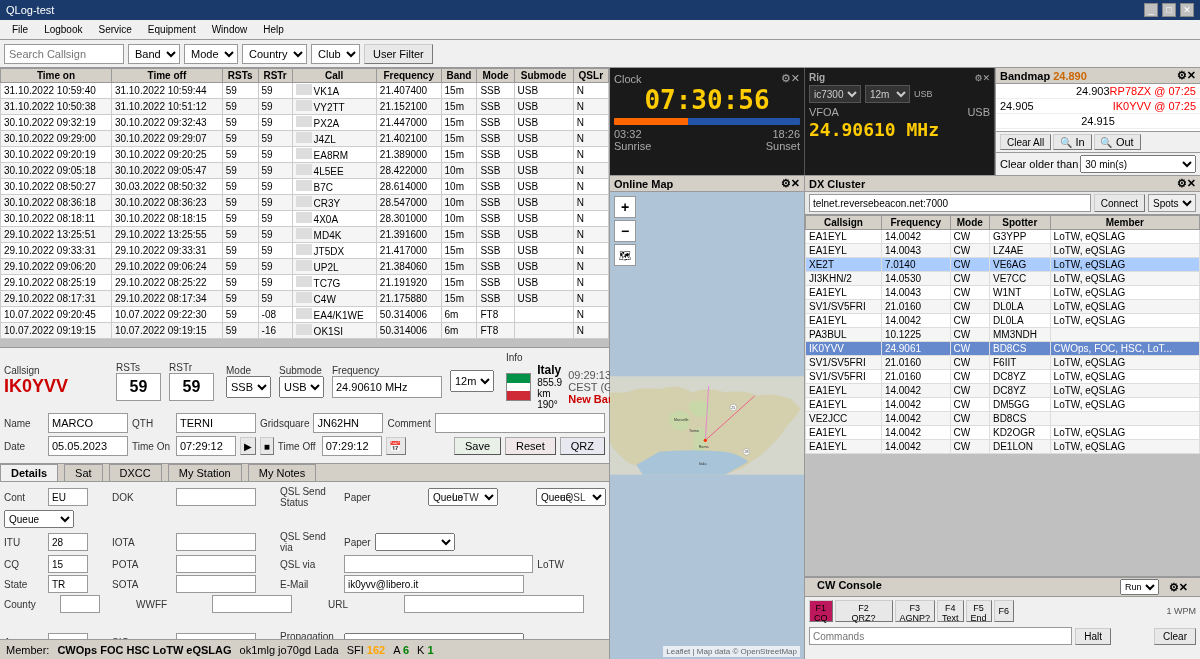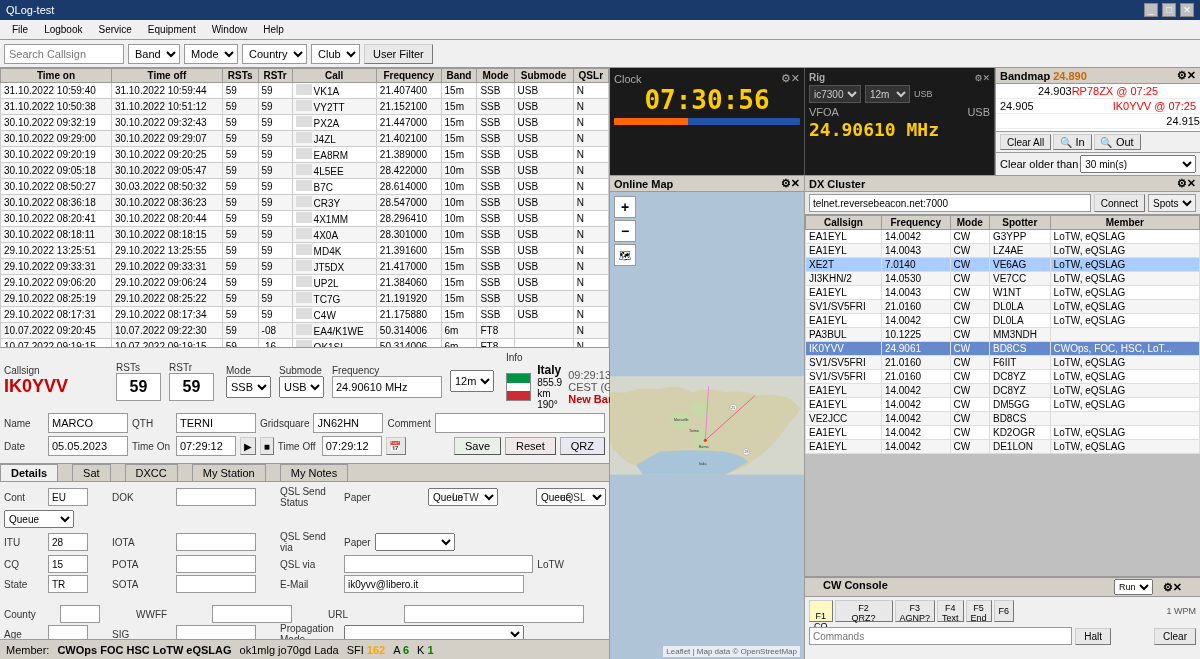--- a/index.html
+++ b/index.html
@@ -37,21 +37,21 @@
     
     .qso-entry { padding: 4px; background: #f0f0f0; border-bottom: 1px solid #999; }
     .qso-row { display: flex; align-items: center; gap: 4px; margin-bottom: 3px; }
     .qso-label { color: #333; font-size: 10px; min-width: 40px; }
     .qso-callsign { font-size: 18px; font-weight: bold; color: #cc0000; min-width: 100px; }
     .qso-input { height: 20px; border: 1px solid #999; padding: 0 3px; font-size: 11px; }
     .qso-large { font-size: 20px; font-weight: bold; width: 50px; text-align: center; border: 1px solid #999; }
     
     
     .tab-bar { display: flex; background: #d4d0c8; border-bottom: 1px solid #999; }
-    .tab { padding: 2px 10px; border: 1px solid #999; border-bottom: none; background: #d4d0c8; cursor: pointer; font-size: 11px; margin-right: 14px; }
+    .tab { padding: 2px 10px; border: 1px solid #999; border-bottom: none; background: #d4d0c8; cursor: pointer; font-size: 11px; margin-right: 6px; }
     .tab.active { background: #f0f0f0; font-weight: bold; }
     
     
     .details-panel { padding: 4px; background: #f0f0f0; flex: 1; overflow-y: auto; }
     .field-label { font-size: 10px; color: #333; }
     .field-input { height: 18px; border: 1px solid #999; padding: 0 3px; font-size: 10px; width: 100%; }
     
     
     .statusbar { background: #d4d0c8; height: 20px; display: flex; align-items: center; padding: 0 6px; border-top: 1px solid #999; font-size: 10px; gap: 8px; }
     
@@ -211,32 +211,20 @@
               <td>59</td>
               <td>59</td>
               <td><span style="display:inline-block;width:16px;height:11px;background:#ddd;margin-right:2px;"></span>CR3Y</td>
               <td>28.547000</td>
               <td>10m</td>
               <td>SSB</td>
               <td>USB</td>
               <td>N</td>
             </tr>
             <tr>
-              <td>30.10.2022 08:20:41</td>
-              <td>30.10.2022 08:20:44</td>
-              <td>59</td>
-              <td>59</td>
-              <td><span style="display:inline-block;width:16px;height:11px;background:#ddd;margin-right:2px;"></span>4X1MM</td>
-              <td>28.296410</td>
-              <td>10m</td>
-              <td>SSB</td>
-              <td>USB</td>
-              <td>N</td>
-            </tr>
-            <tr>
               <td>30.10.2022 08:18:11</td>
               <td>30.10.2022 08:18:15</td>
               <td>59</td>
               <td>59</td>
               <td><span style="display:inline-block;width:16px;height:11px;background:#ddd;margin-right:2px;"></span>4X0A</td>
               <td>28.301000</td>
               <td>10m</td>
               <td>SSB</td>
               <td>USB</td>
               <td>N</td>
@@ -441,29 +429,29 @@
         <span class="field-label">CQ</span>
         <input type="text" class="field-input" value="15" style="width: 40px;">
         <span class="field-label">POTA</span>
         <input type="text" class="field-input" value="" style="width: 80px;">
         <span class="field-label">QSL via</span>
         <div style="display:flex;gap:4px;align-items:center;">
           <input type="text" class="field-input" value="" style="flex: 1 1 0%;">
           <span class="field-label">LoTW</span>
         </div>
       </div>
-      <div style="display:grid;grid-template-columns:40px 60px 60px 100px 60px 220px;gap:2px 4px;align-items:center;margin-bottom:12px;">
+      <div style="display:grid;grid-template-columns:40px 60px 60px 100px 60px 220px;gap:2px 4px;align-items:center;margin-bottom:2px;">
         <span class="field-label">State</span>
         <input type="text" class="field-input" value="TR" style="width: 40px;">
         <span class="field-label">SOTA</span>
         <input type="text" class="field-input" value="" style="width: 80px;">
         <span class="field-label">E-Mail</span>
         <input type="text" class="field-input" value="ik0yvv@libero.it" style="width: 180px;">
       </div>
-      <div style="display:grid;grid-template-columns:40px 60px 60px 100px 60px 220px;gap:2px 16px;align-items:center;margin-bottom:0;">
+      <div style="display:grid;grid-template-columns:40px 60px 60px 100px 60px 220px;gap:2px 16px;align-items:center;margin-bottom:18px;">
         <span class="field-label">County</span>
         <input type="text" class="field-input" value="" style="width: 40px;">
         <span class="field-label">WWFF</span>
         <input type="text" class="field-input" value="" style="width: 80px;">
         <span class="field-label">URL</span>
         <input type="text" class="field-input" value="" style="width: 180px;">
       </div>
       <div style="display:grid;grid-template-columns:40px 60px 60px 100px 60px 220px;gap:2px 4px;align-items:center;margin-bottom:2px;">
         <span class="field-label">Age</span>
         <input type="text" class="field-input" value="" style="width: 40px;">
@@ -489,20 +477,30 @@
 
     <div style="display:flex;height:108px;border-bottom:1px solid #999;">
 
       <div style="width:195px;background:#1a1a1a;border-right:1px solid #555;padding:4px;">
         <div style="color:#aaa;font-size:9px;display:flex;justify-content:space-between;align-items:flex-end;">
           <span>Clock</span>
           <span style="cursor:pointer;">⚙✕</span>
         </div>
         <div style="color:#ffcc00;font-size:26px;font-weight:bold;font-family:monospace;text-align:center;">07:30:56</div>
         <div style="height:7px;background:linear-gradient(to right, #ff6600 40%, #2255aa 40%);margin:3px 0;border-radius:1px;"></div>
+        <div style="display:flex;justify-content:space-between;color:#aaa;font-size:9px;">
+          <div>
+            <div>03:32</div>
+            <div>Sunrise</div>
+          </div>
+          <div style="text-align:right;">
+            <div>18:26</div>
+            <div>Sunset</div>
+          </div>
+        </div>
       </div>
 
       <div style="flex:1;background:#1a1a1a;border-right:1px solid #555;padding:4px;">
         <div style="display:flex;justify-content:space-between;align-items:center;margin-bottom:2px;">
           <span style="color:#aaa;font-size:10px;font-weight:bold;">Rig</span>
           <span style="color:#aaa;font-size:9px;cursor:pointer;">⚙✕</span>
         </div>
         <div style="display:flex;gap:4px;align-items:center;margin-bottom:3px;">
           <select style="height:18px;font-size:10px;background:#333;color:#ccc;border:1px solid #555;"><option>ic7300</option></select>
           <select style="height:18px;font-size:10px;background:#333;color:#ccc;border:1px solid #555;width:45px;"><option>12m</option></select>
@@ -514,29 +512,29 @@
         </div>
         <div style="color:#ffcc00;font-size:18px;font-weight:bold;font-family:monospace;">24.90610 MHz</div>
       </div>
 
       <div style="width:205px;background:#f0f0f0;border-left:1px solid #999;display:flex;flex-direction:column;">
         <div class="panel-title">
           <span>Bandmap <span style="color:#cc6600;font-weight:bold;">24.890</span></span>
           <span style="cursor:pointer;">⚙✕</span>
         </div>
         <div style="flex:1;overflow:hidden;background:white;font-size:10px;">
-          <div style="display:flex;justify-content:center;padding:1px 4px;border-bottom:1px solid #eee;">
+          <div style="display:flex;justify-content:flex-end;padding:1px 4px;border-bottom:1px solid #eee;">
               <span>24.903</span>
               <span style="color:red;">RP78ZX @ 07:25</span>
             </div>
           <div style="display:flex;justify-content:space-between;padding:1px 4px;border-bottom:1px solid #eee;">
               <span>24.905</span>
               <span style="color:red;">IK0YVV @ 07:25</span>
             </div>
-          <div style="display:flex;justify-content:flex-end;padding:1px 0;border-bottom:1px solid #eee;">
+          <div style="display:flex;justify-content:center;padding:1px 0;border-bottom:1px solid #eee;">
               <span>24.915</span>
               <span></span>
             </div>
           <div style="display:flex;justify-content:space-between;padding:1px 4px;border-bottom:1px solid #eee;">
               <span>24.928</span>
               <span></span>
             </div>
 
         </div>
         <div style="padding:2px 4px;border-top:1px solid #999;display:flex;gap:2px;flex-wrap:wrap;">
@@ -738,29 +736,29 @@
                     <td>CW</td>
                     <td>DE1LON</td>
                     <td>LoTW, eQSLAG</td>
                   </tr>
                 </tbody>
             </table>
           </div>
         </div>
 
         <div style="height:82px;background:#f0f0f0;border-top:1px solid #999;">
-          <div style="background:#d4d0c8;padding:1px 18px;font-size:10px;font-weight:bold;border-bottom:1px solid #999;display:flex;justify-content:space-between;">
+          <div style="background:#d4d0c8;padding:1px 12px;font-size:10px;font-weight:bold;border-bottom:1px solid #999;display:flex;justify-content:space-between;">
             <span>CW Console</span>
             <div style="display:flex;gap:10px;align-items:center;">
               <select style="height:16px;font-size:9px;"><option>Run</option></select>
               <span style="cursor:pointer;">⚙✕</span>
             </div>
           </div>
           <div style="display:flex;align-items:center;padding:3px 4px;gap:2px;flex-wrap:wrap;">
-            <button style="padding:10px 4px;border:1px outset #ccc;background:#fef9c3;cursor:pointer;font-size:9px;height:22px;">F1<br>CQ</button>
+            <button style="padding:2px 4px;border:1px outset #ccc;background:#be185d;cursor:pointer;font-size:9px;height:22px;">F1<br>CQ</button>
             <button style="padding:2px 16px;border:1px outset #ccc;background:#e8e8e8;cursor:pointer;font-size:9px;height:22px;">F2<br>QRZ?</button>
             <button style="padding:2px 4px;border:1px outset #ccc;background:#e8e8e8;cursor:pointer;font-size:9px;height:22px;">F3<br>AGNP?</button>
             <button style="padding:2px 4px;border:1px outset #ccc;background:#e8e8e8;cursor:pointer;font-size:9px;height:22px;">F4<br>Text</button>
             <button style="padding:2px 4px;border:1px outset #ccc;background:#e8e8e8;cursor:pointer;font-size:9px;height:22px;">F5<br>End</button>
             <button style="padding:2px 4px;border:1px outset #ccc;background:#e8e8e8;cursor:pointer;font-size:9px;height:22px;">F6</button>
             <div style="flex:1;"></div>
             <span style="font-size:9px;color:#555;">1 WPM</span>
           </div>
           <div style="display:flex;gap:3px;padding:2px 4px;align-items:center;">
             <input type="text" style="flex: 1 1 0%; height: 18px; border: 1px solid rgb(153, 153, 153); padding: 0px 3px; font-size: 10px;" placeholder="Commands">

